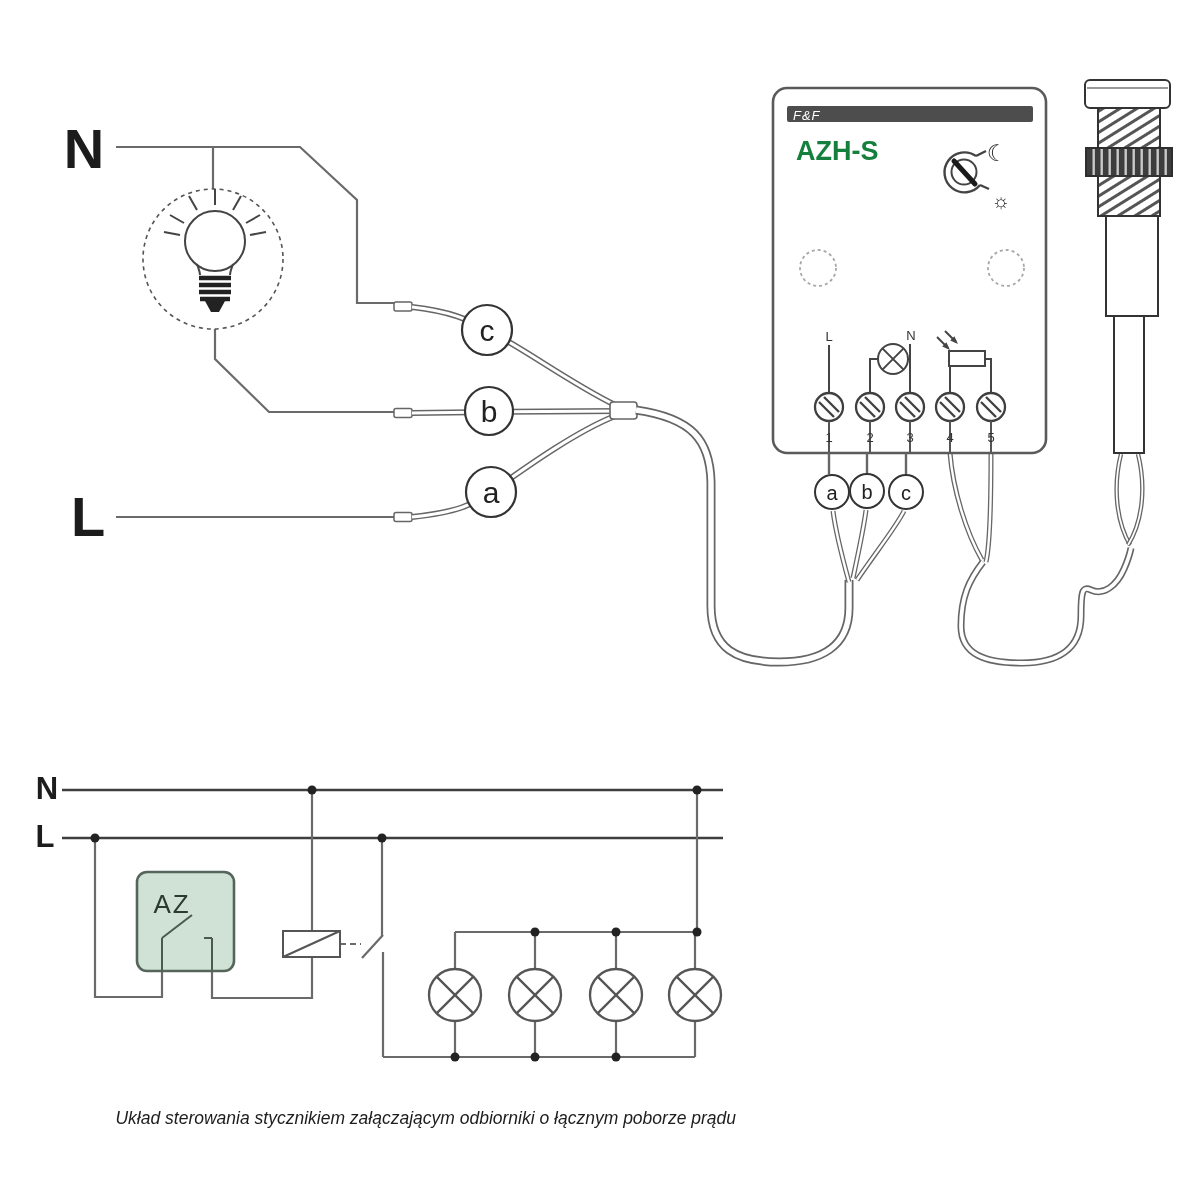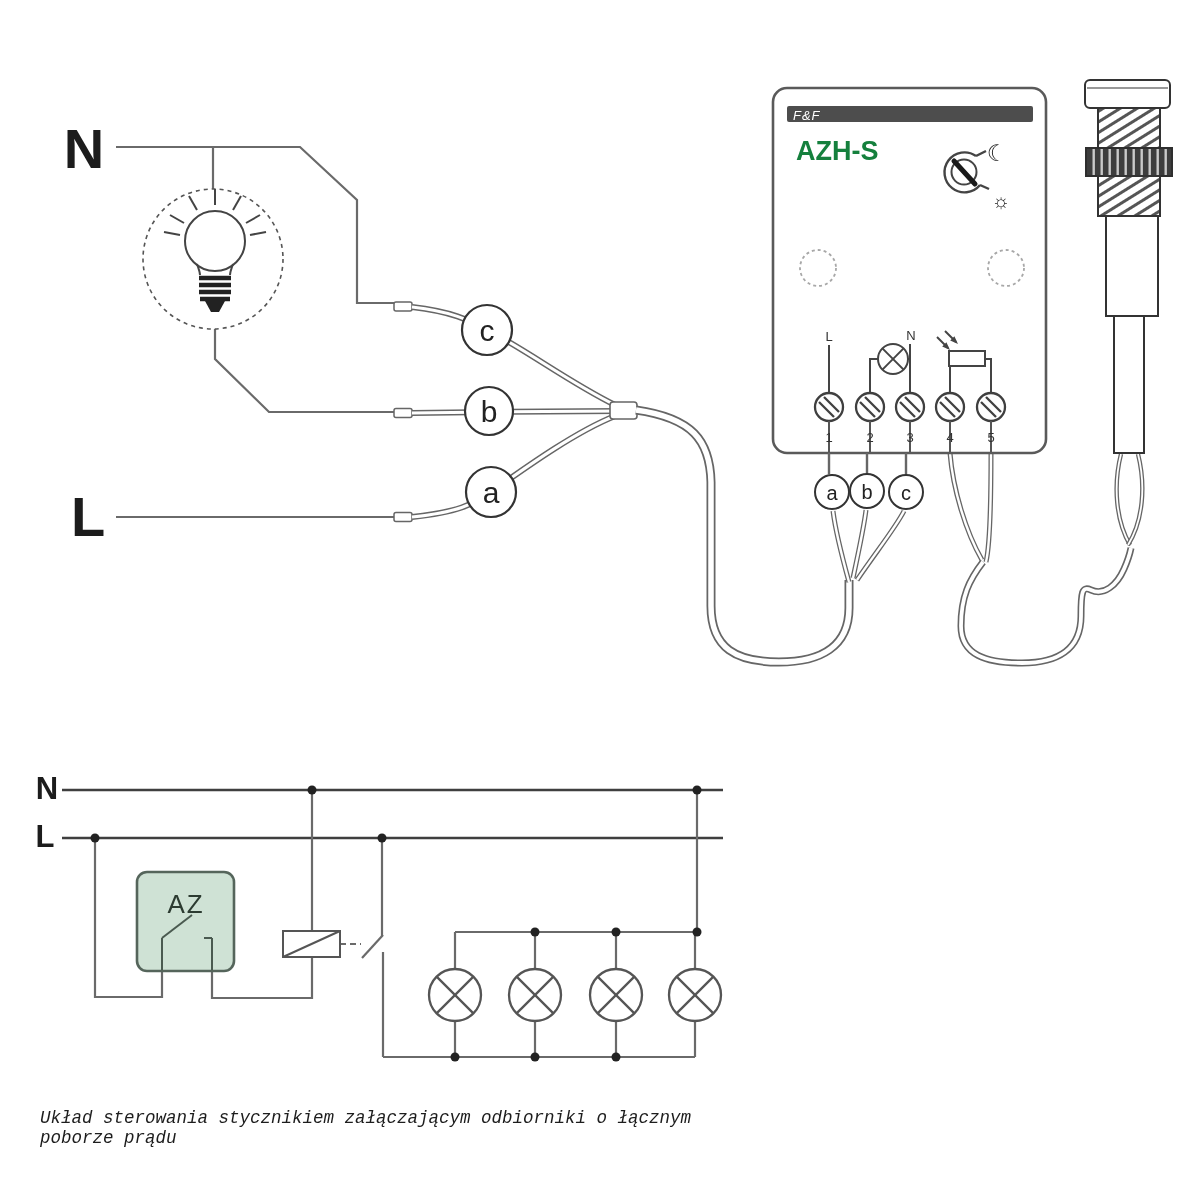--- a/index.html
+++ b/index.html
@@ -12,22 +12,22 @@
   .marker{font-size:30px;color:#222;}
   .marker-sm{font-size:20px;color:#222;}
   .model{font-size:27px;font-weight:bold;color:#15803d;transform:none;}
   .brand{font-size:13px;font-weight:normal;font-style:italic;color:#ffffff;transform:none;letter-spacing:1px;}
   .tnum{font-size:13px;color:#333;}
   .tlab{font-size:13px;color:#333;}
   .nl2{font-size:31px;font-weight:bold;color:#1c1c1c;}
   .azlbl{font-size:26px;color:#2c3b31;letter-spacing:2px;}
   .moon{font-size:23px;color:#1d1d1d;}
   .sun{font-size:20px;color:#1d1d1d;}
-  .caption{position:absolute;left:40px;width:696px;text-align:left;font-style:italic;
-           font-size:17.5px;color:#1d1d1d;font-family:Liberation Mono, monospace;}
+  .caption{position:absolute;left:40px;width:696px;text-align:right;font-style:italic;
+           font-size:17.5px;color:#1d1d1d;}
 </style>
 </head>
 <body>
 
 <div id="stage">
 
 <svg id="art" width="1200" height="1200" viewBox="0 0 1200 1200">
   <defs>
     <pattern id="hatch" patternUnits="userSpaceOnUse" width="9" height="9" patternTransform="rotate(-32)">
       <rect width="9" height="9" fill="#ffffff"></rect>
@@ -294,17 +294,17 @@
 <span class="lbl tnum" style="left:910px;top:437px">3</span>
 <span class="lbl tnum" style="left:950px;top:437px">4</span>
 <span class="lbl tnum" style="left:991px;top:437px">5</span>
 
 <span class="lbl marker-sm" style="left:832px;top:493px">a</span>
 <span class="lbl marker-sm" style="left:867px;top:492px">b</span>
 <span class="lbl marker-sm" style="left:906px;top:493px">c</span>
 
 <span class="lbl nl2" style="left:47px;top:789px">N</span>
 <span class="lbl nl2" style="left:45px;top:837px">L</span>
-<span class="lbl azlbl" style="left:186px;top:904px">AZ</span>
+<span class="lbl azlbl" style="left:172px;top:904px">AZ</span>
 
 <div class="caption" style="top:1108px">Układ sterowania stycznikiem załączającym odbiorniki o łącznym poborze prądu</div>
 
 </div>
 
 </body></html>

